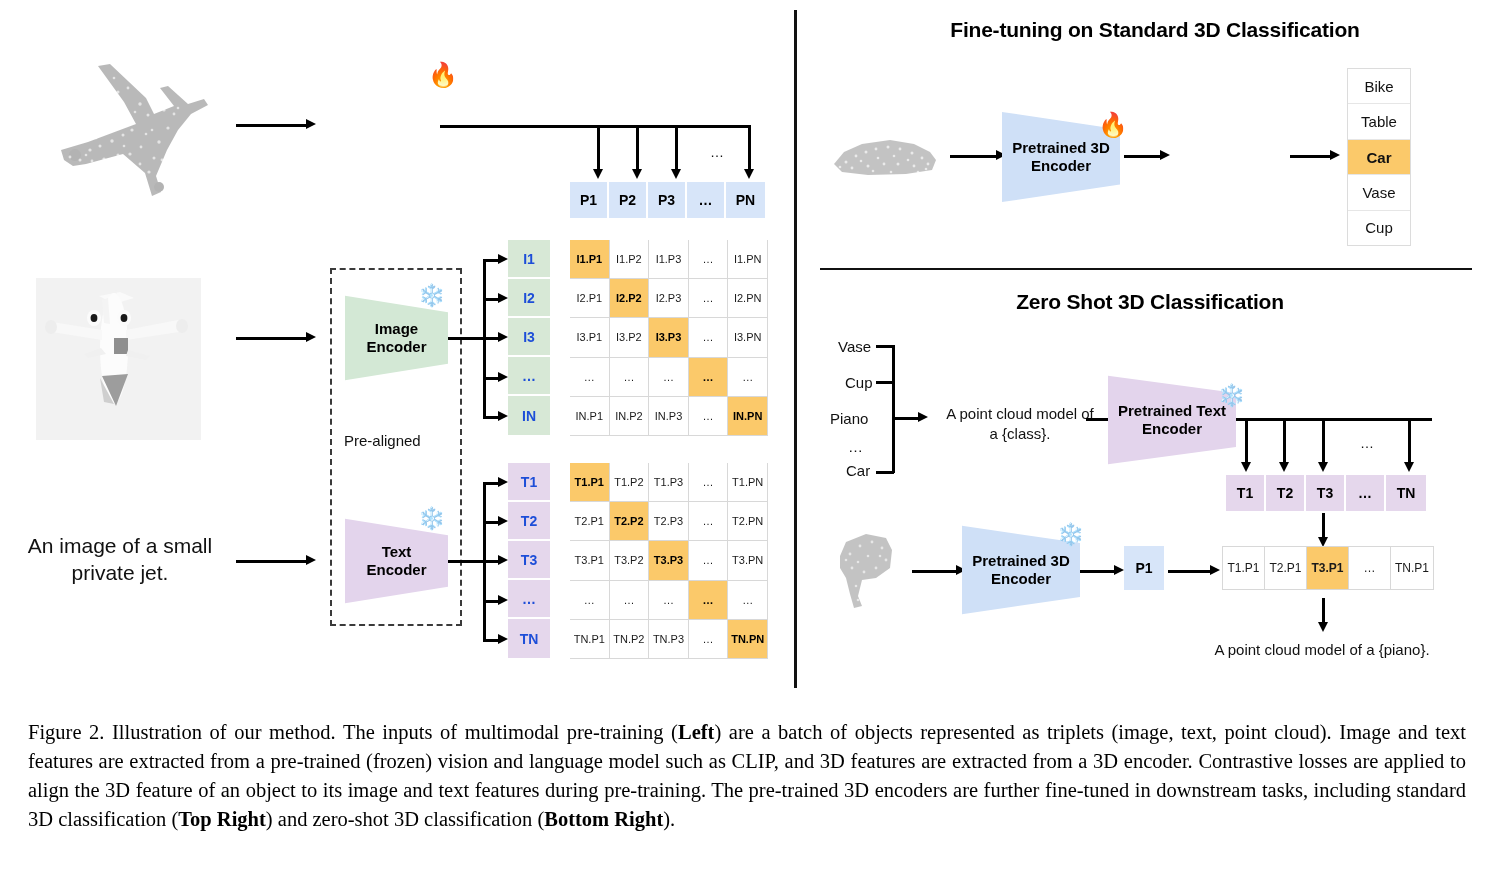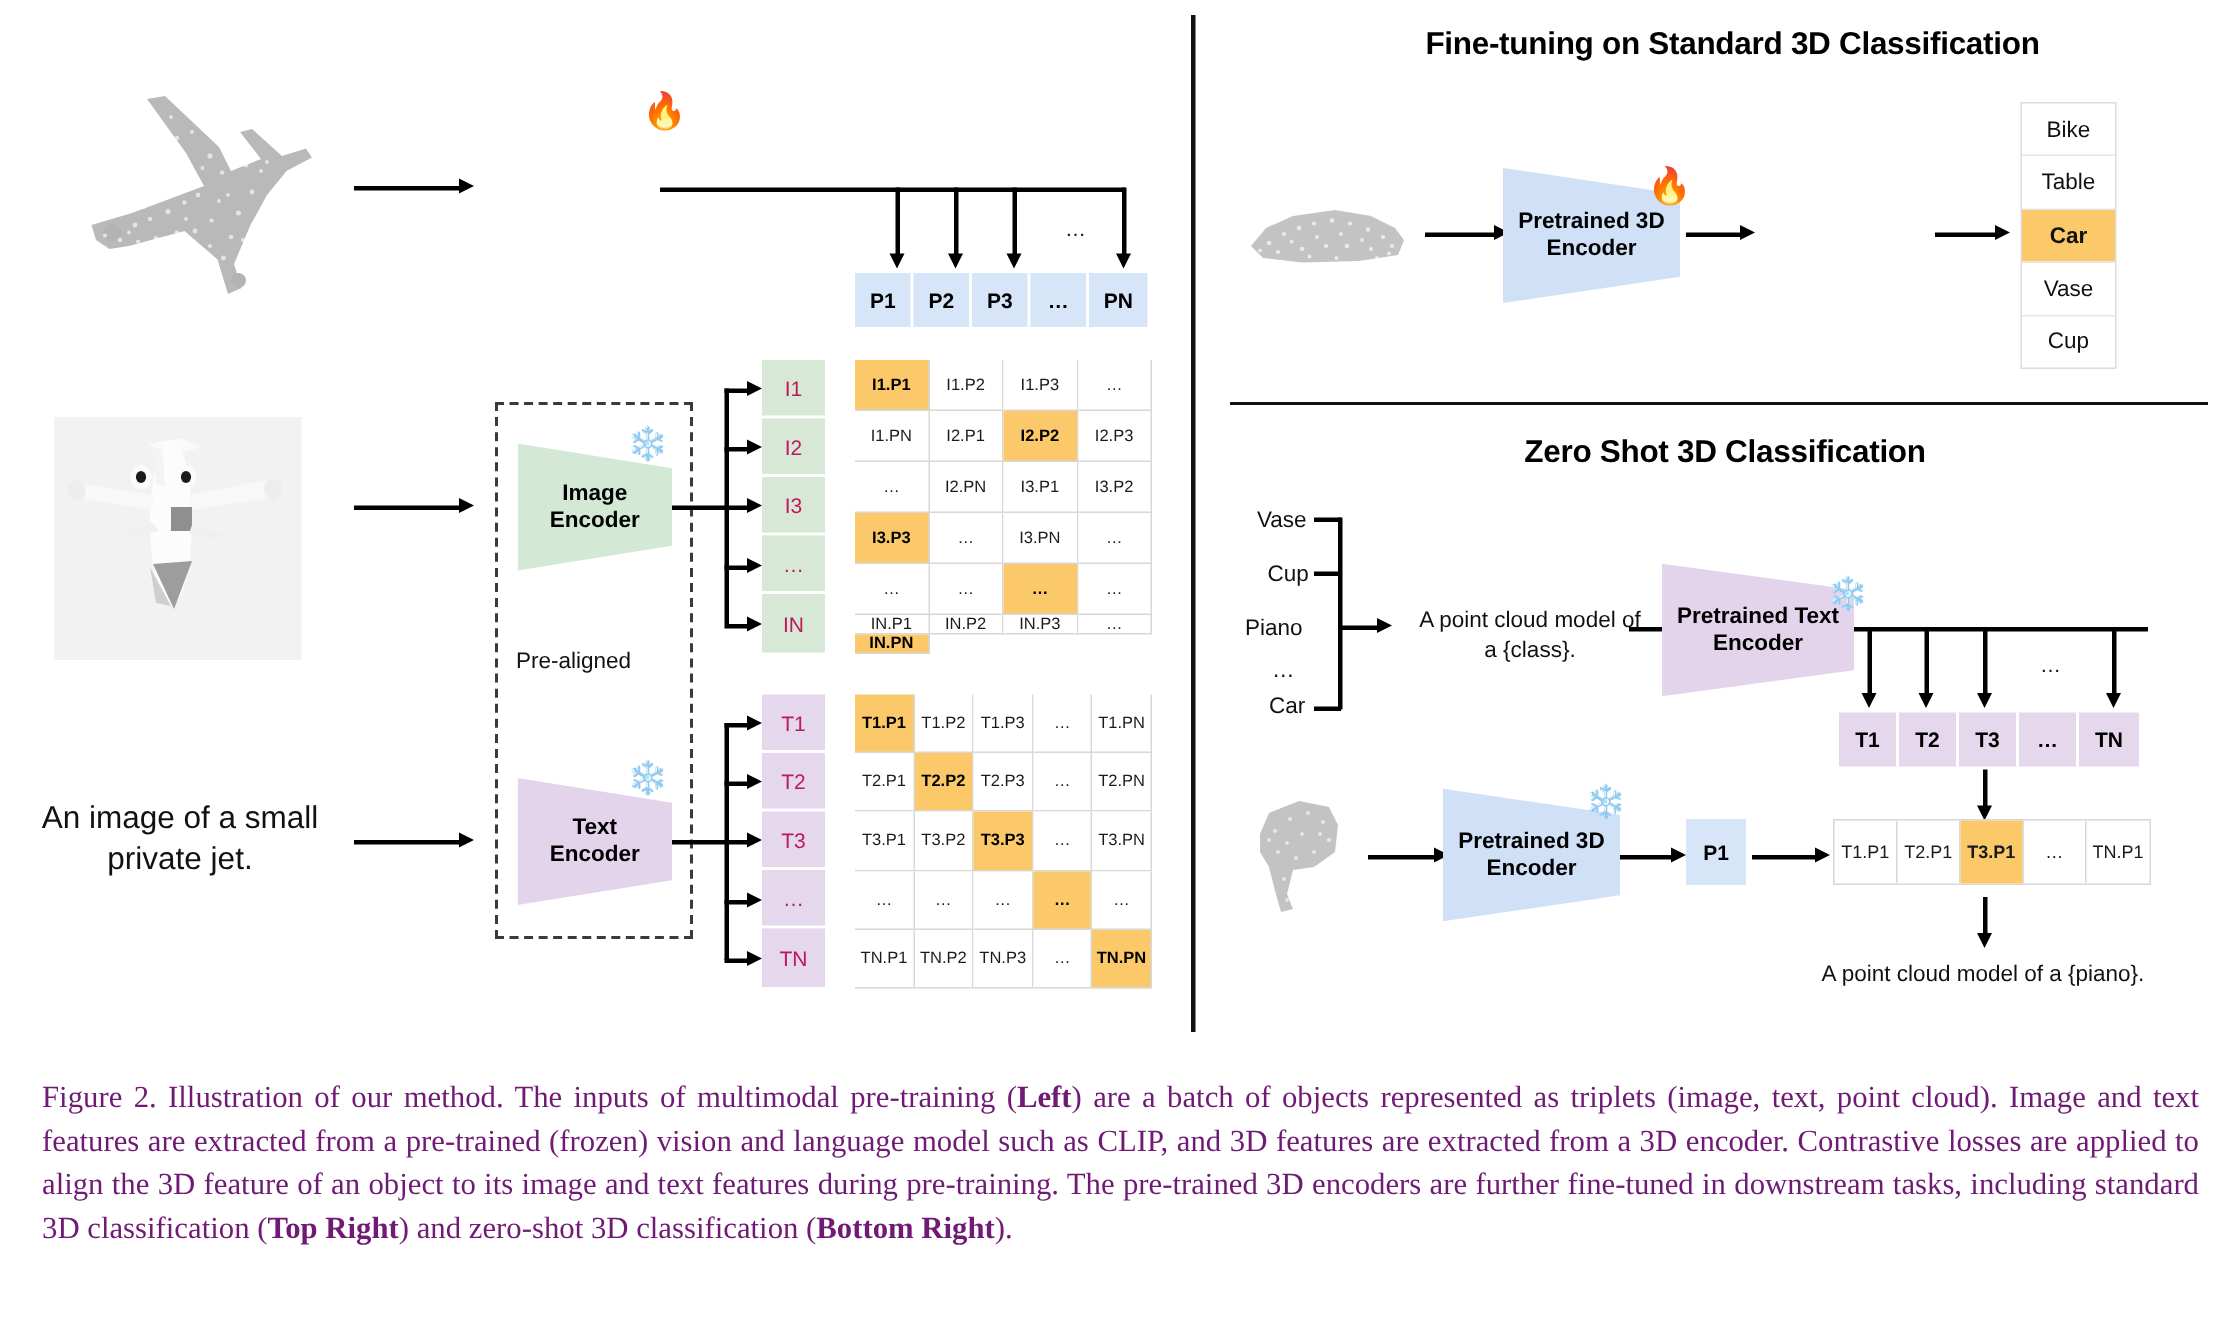--- a/index.html
+++ b/index.html
@@ -62,21 +62,21 @@
     border-right:2px solid #fff;
   }
   .tok:last-child{ border-right:none; }
   .tok.p{ background:#d7e5f9; }
   .tok.t{ background:#e5d7ec; }
 
   
   .colstack{ position:absolute; display:flex; flex-direction:column; }
   .colcell{
     display:flex;align-items:center;justify-content:center;
-    font-weight:normal;font-size:14px;color:#be185d;
+    font-weight:bold;font-size:14px;color:#1d4ed8;
     border-bottom:2px solid #fff;
   }
   .colcell:last-child{ border-bottom:none; }
   .colcell.img{ background:#d7e8d6; }
   .colcell.txt{ background:#e5d7ec; }
 
   
   .matrix{ position:absolute; display:grid; background:#ffffff; }
   .mcell{
     display:flex;align-items:center;justify-content:center;
@@ -117,21 +117,21 @@
   .zs-class{ position:absolute; font-size:15px; color:#111; }
 
   
   .pcloud{ position:absolute; }
   .thumb{ position:absolute; background:#f2f2f2; }
 
   
   .caption{
     position:absolute; left:28px; top:718px; width:1438px;
     font-family:"Liberation Serif", serif;
-    font-size:20.5px; line-height:1.42; color:#701a75; text-align:justify;
+    font-size:20.5px; line-height:1.42; color:#000000; text-align:justify;
   }
   .caption b{ font-weight:bold; }
 </style>
 </head>
 <body>
 
 <div class="fig">
 
   <div class="vdiv" style="left:794px; top:10px; height:678px;"></div>
   <div class="hdiv" style="left:820px; top:268px; width:652px;"></div>
@@ -292,21 +292,21 @@
   </div>
 
   <div class="colstack" style="left:508px; top:463px; width:42px; height:196px;">
     <div class="colcell txt" style="height:39px;">T1</div>
     <div class="colcell txt" style="height:39px;">T2</div>
     <div class="colcell txt" style="height:39px;">T3</div>
     <div class="colcell txt" style="height:39px;">…</div>
     <div class="colcell txt" style="height:39px;">TN</div>
   </div>
 
-  <div class="matrix" id="image-matrix" style="left:570px; top:240px; width:198px; height:196px; grid-template-columns:repeat(4,1fr); grid-template-rows:repeat(5,1fr);">
+  <div class="matrix" id="image-matrix" style="left:570px; top:240px; width:198px; height:196px; grid-template-columns:repeat(5,1fr); grid-template-rows:repeat(5,1fr);">
       <div class="mcell hl">I1.P1</div>
       <div class="mcell">I1.P2</div>
       <div class="mcell">I1.P3</div>
       <div class="mcell">…</div>
       <div class="mcell">I1.PN</div>
       <div class="mcell">I2.P1</div>
       <div class="mcell hl">I2.P2</div>
       <div class="mcell">I2.P3</div>
       <div class="mcell">…</div>
       <div class="mcell">I2.PN</div>

